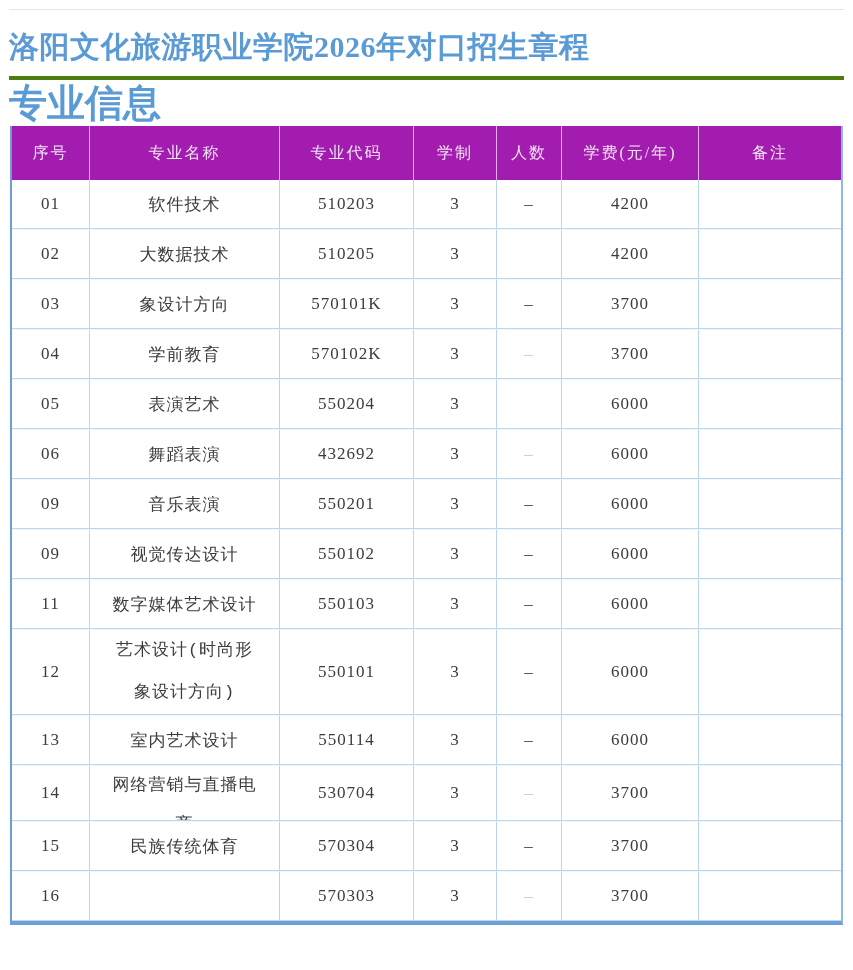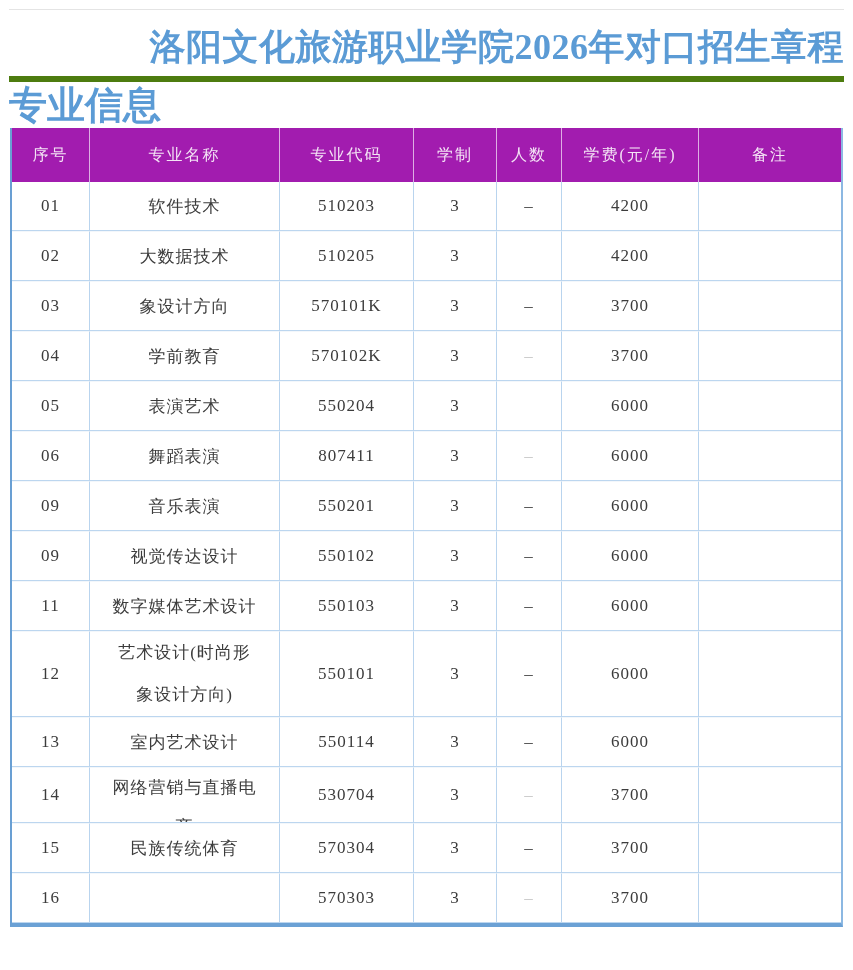--- a/index.html
+++ b/index.html
@@ -10,27 +10,27 @@
     height: 970px;
     overflow: hidden;
     font-family: "Liberation Serif", "DejaVu Serif", serif;
   }
   .card {
     margin: 9px 9px 0 9px;
     border-top: 1px solid #e4e4e4;
   }
   .title-line1 {
     margin: 0;
-    text-align: right;
+    text-align: left;
     color: #5b9bd5;
     font-weight: 700;
-    font-size: 36px;
+    font-size: 30px;
     line-height: 48px;
     padding: 13px 0 5px 0;
-    border-bottom: 6px solid #4d7c0f;
+    border-bottom: 4px solid #4d7c0f;
     letter-spacing: 0.5px;
   }
   .title-line2 {
     margin: 0;
     text-align: left;
     color: #5b9bd5;
     font-weight: 700;
     font-size: 38px;
     line-height: 44px;
     padding: 1px 0 0 0;
@@ -63,21 +63,21 @@
     color: #3c3c3c;
     letter-spacing: 1px;
     background: #ffffff;
     border-right: 1px solid #b9d4ee;
     border-bottom: 1px solid #bcd6ef;
     border-top: 1px solid #f3f7fb;
     padding: 0;
   }
   tbody tr:first-child td { border-top: none; margin-left: 8px; }
   tbody td:last-child { border-right: none; }
-  .major-inner { white-space: pre-line; }
+  .major-inner { white-space: pre-line; font-family: Liberation Mono, monospace; }
   tr.tall td { height: 64px; }
   tr.tall .major-inner { line-height: 42px; }
   tr.clip td { height: 54px; }
   tr.clip .major-inner {
     height: 54px;
     line-height: 39px;
     overflow: hidden;
   }
   td.muted { color: #c6c6c6; }
 </style>
@@ -168,21 +168,21 @@
     <td></td>
     <td>6000</td>
     <td></td>
   </tr>
 
   <tr>
     <td>06</td>
     <td>
             <div class="major-inner">舞蹈表演</div>
           </td>
-    <td>807411</td>
+    <td>432692</td>
     <td>3</td>
     <td class="muted">–</td>
     <td>6000</td>
     <td></td>
   </tr>
 
   <tr>
     <td>09</td>
     <td>
             <div class="major-inner">音乐表演</div>

